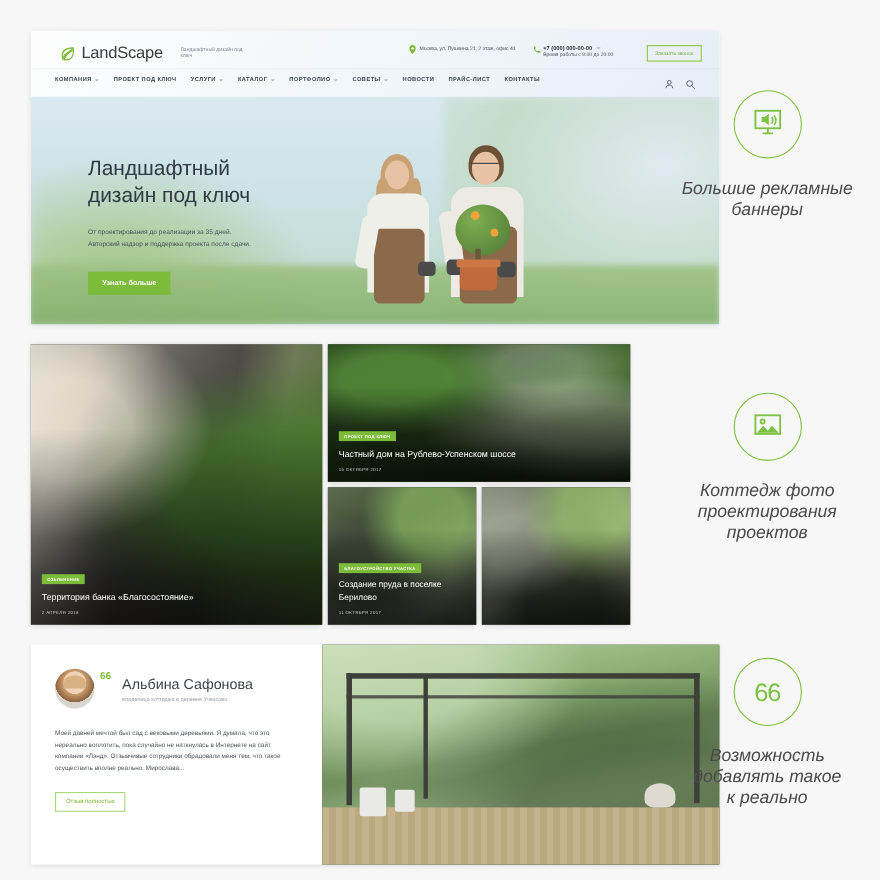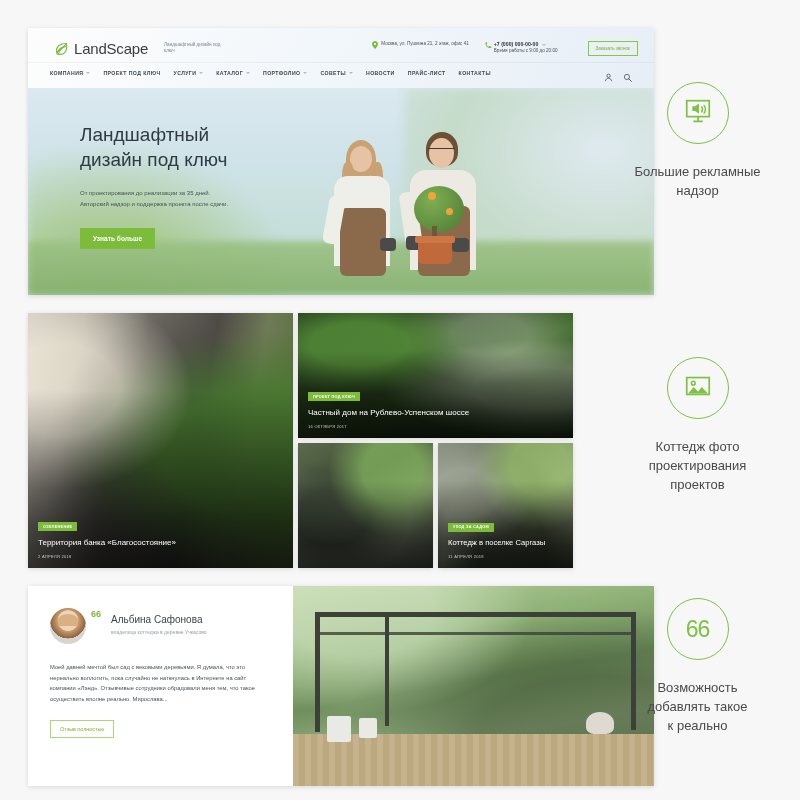--- a/index.html
+++ b/index.html
@@ -64,21 +64,21 @@
     background:linear-gradient(180deg,#dbe9f0 0%,#cfe3e8 35%,#c8e0dd 60%,#b9d9cd 100%);
   }
   .hero-blur-l { position:absolute; left:0; bottom:0; width:42%; height:72%;
     background:radial-gradient(ellipse at 30% 100%, #8fb87a 0%, #a9c98e 35%, rgba(200,222,200,0) 72%);
     filter:blur(5px); opacity:.85; }
   .hero-blur-r { position:absolute; right:0; top:0; width:40%; height:100%;
     background:radial-gradient(ellipse at 80% 30%, #dfeaf0 0%, #c5dbc9 55%, rgba(180,210,180,0.2) 85%);
     filter:blur(4px); }
   .hero-ground { position:absolute; left:0; right:0; bottom:0; height:26%;
     background:linear-gradient(180deg,#9dc285 0%,#86b06d 100%); filter:blur(3px); opacity:.9; }
-  .hero-content { position:absolute; left:52px; top:34px; width:215px; z-index:5; }
+  .hero-content { position:absolute; left:52px; top:53px; width:215px; z-index:5; }
   .hero-title { font-size:19px; line-height:25px; color:#2f3a44; font-weight:400; }
   .hero-sub { margin-top:16px; font-size:6px; line-height:11px; color:#46515c; }
   .hero-btn {
     margin-top:18px; display:inline-block;
     background:#7dbb3a; color:#fff; font-size:6.6px; font-weight:bold;
     padding:7px 13px; border:none; cursor:pointer;
   }
   
   .ppl { position:absolute; z-index:4; }
   .p-head { border-radius:50%; background:#e8c2a4; }
@@ -165,21 +165,21 @@
     background:#fff; box-shadow:0 1px 5px rgba(0,0,0,0.13); }
   .review-left { width:265px; padding:22px 20px 0 22px; position:relative; }
   .rv-head { display:flex; align-items:flex-start; }
   .avatar { width:36px; height:36px; border-radius:50%; flex:0 0 auto;
     background:radial-gradient(circle at 50% 35%, #f0d2b8 0 34%, #c99a6c 36%, #8a6340 60%, #d8d4cf 61%);
     position:relative; overflow:hidden; }
   .avatar:after{ content:""; position:absolute; left:8px; top:6px; width:20px; height:12px;
     border-radius:50% 50% 0 0; background:#d8b183; }
   .quote-mini { margin-left:5px; margin-top:2px; color:#7dbb3a; font-size:9px; font-weight:bold; line-height:1; }
   .rv-who { margin-left:10px; padding-top:6px; }
-  .rv-name { font-size:10px; color:#3b434b; }
+  .rv-name { font-size:13px; color:#3b434b; }
   .rv-role { font-size:5px; color:#9aa1a9; margin-top:4px; }
   .rv-text { margin-top:18px; font-size:5.8px; line-height:10.5px; color:#4a525b; }
   .rv-btn { margin-top:16px; display:inline-block; border:1px solid #a9d87a; color:#7ab32f;
     background:#fff; font-size:5.4px; padding:5px 9px; cursor:pointer; }
   .review-right { flex:1; position:relative; overflow:hidden; background:#4c5a3d; }
   .pergola {
     position:absolute; inset:0;
     background:linear-gradient(170deg,#b9d1a3 0%,#8fb277 26%,#6f8f5c 48%,#9fb88c 70%,#7f9a6b 100%);
   }
   .pergola:after{
@@ -199,21 +199,21 @@
   .feature { position:absolute; left:0; width:205px; text-align:center; }
   .f1 { top:82px; }
   .f2 { top:357px; }
   .f3 { top:598px; }
   .circle {
     width:62px; height:62px; border-radius:50%; border:1.6px solid #7dc242;
     margin:0 auto 18px; display:flex; align-items:center; justify-content:center;
   }
   .circle svg { width:30px; height:30px; }
   .quote-num { font-size:23px; color:#7dc242; font-weight:400; letter-spacing:-1px; line-height:1; }
-  .f-label { font-size:13px; line-height:19px; color:#4a4a4a; padding:0 12px; }
+  .f-label { font-size:16px; line-height:19px; color:#4a4a4a; padding:0 12px;font-style:italic; }
 </style>
 </head>
 <body>
 
 <div class="page">
 
   <div class="left-col">
 
     <div class="block">
 
@@ -378,29 +378,29 @@
             <span class="badge">ПРОЕКТ ПОД КЛЮЧ</span>
             <div class="card-title">Частный дом на Рублево-Успенском шоссе</div>
             <div class="card-date">16 ОКТЯБРЯ 2017</div>
           </div>
         </div>
 
         <div class="pf-row">
           <div class="pf-sm">
             <div class="tex pond"></div>
             <div class="shade"></div>
+            <div class="card-meta">
+              <span class="badge">БЛАГОУСТРОЙСТВО УЧАСТКА</span>
+              <div class="card-title">Создание пруда в поселке Берилово</div>
+              <div class="card-date">11 ОКТЯБРЯ 2017</div>
+            </div>
           </div>
           <div class="pf-sm second">
             <div class="tex cottage"></div>
             <div class="shade"></div>
-            <div class="card-meta">
-              <span class="badge">УХОД ЗА САДОМ</span>
-              <div class="card-title">Коттедж в поселке Саргазы</div>
-              <div class="card-date">11 АПРЕЛЯ 2018</div>
-            </div>
           </div>
         </div>
       </div>
     </div>
 
     <div class="review">
       <div class="review-left">
         <div class="rv-head">
           <div class="avatar"></div>
           <div class="quote-mini">66</div>
@@ -436,21 +436,21 @@
           <svg viewBox="0 0 32 32">
             <rect x="4" y="5" width="24" height="17" fill="none" stroke="#7dc242" stroke-width="1.8"></rect>
             <path d="M16 22v5M11 27h10" fill="none" stroke="#7dc242" stroke-width="1.8"></path>
             <path d="M10 11v5h3l4 3v-11l-4 3z" fill="#7dc242"></path>
             <path d="M20 11.5c1 1.5 1 4 0 5.5M22.5 10c1.6 2.4 1.6 6 0 8.5" fill="none" stroke="#7dc242" stroke-width="1.5" stroke-linecap="round"></path>
           </svg>
         </span>
       </div>
       <div class="f-label">
         <span>Большие рекламные</span><br>
-        <span>надзор</span>
+        <span>баннеры</span>
       </div>
     </div>
 
     <div class="feature f2">
       <div class="circle">
         <span>
           <svg viewBox="0 0 32 32">
             <rect x="4" y="7" width="24" height="18" fill="none" stroke="#7dc242" stroke-width="1.8"></rect>
             <circle cx="11" cy="13" r="2" fill="none" stroke="#7dc242" stroke-width="1.6"></circle>
             <path d="M5.5 24l6-7 4.5 5 4-5 6.5 7z" fill="#7dc242"></path>

